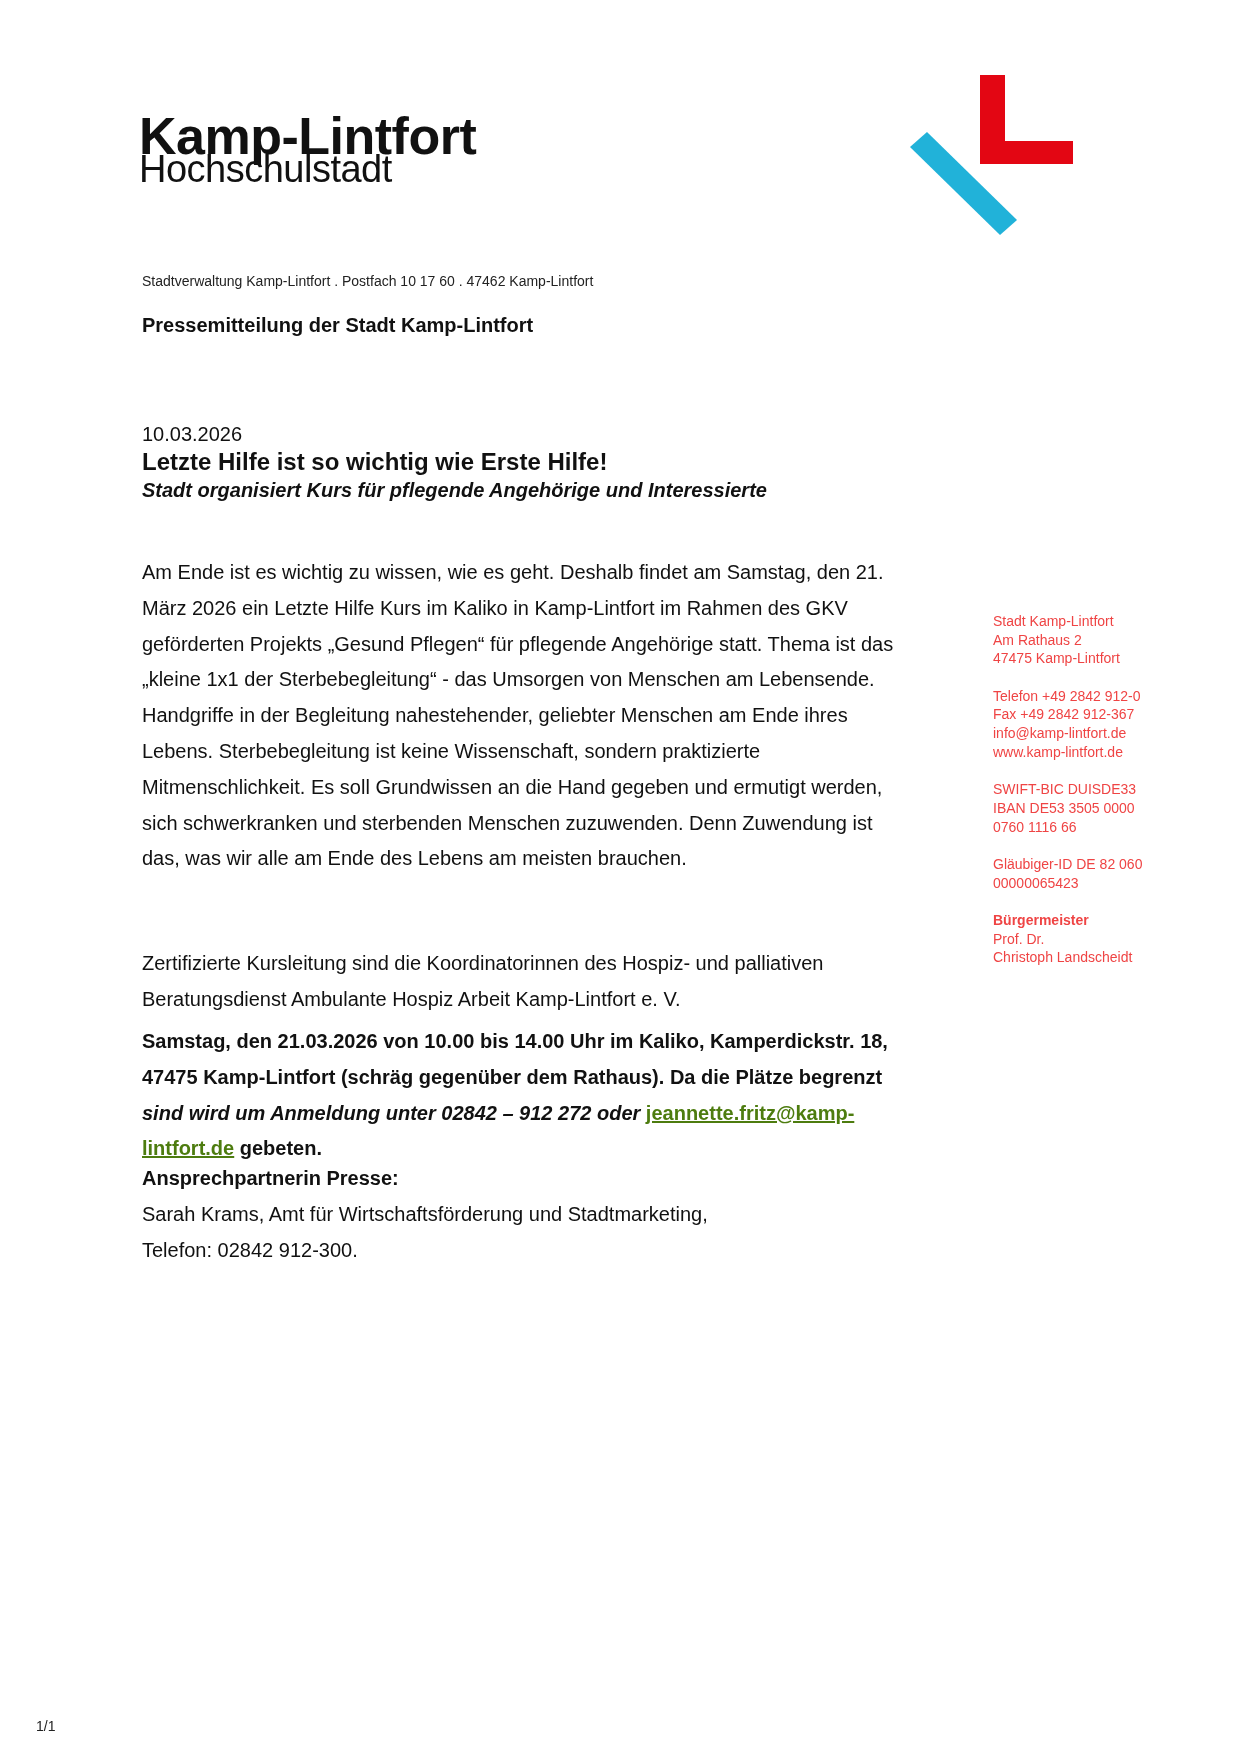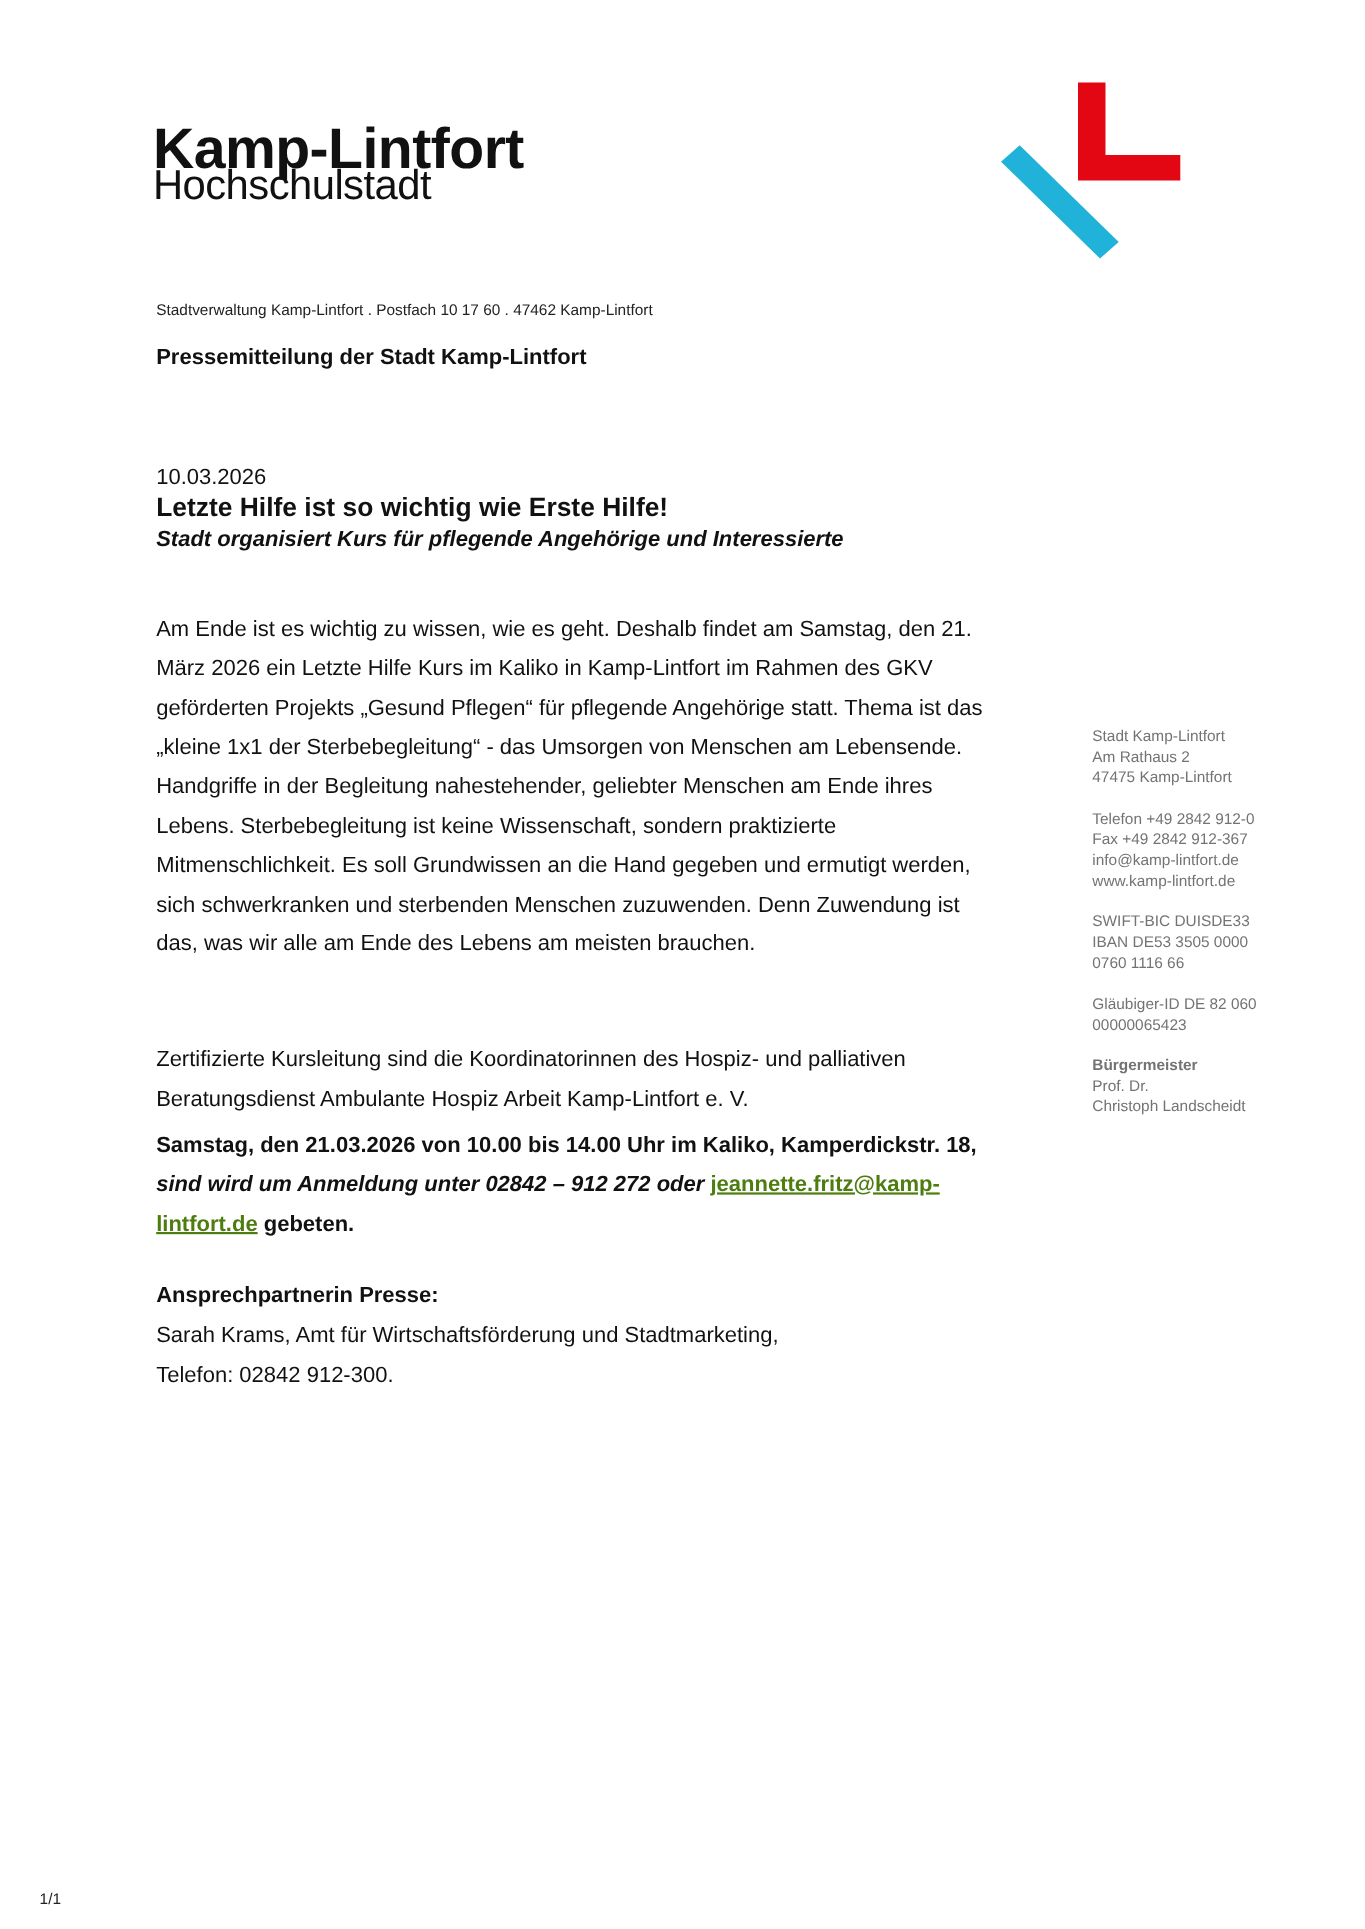--- a/index.html
+++ b/index.html
@@ -11,21 +11,21 @@
   .logo { position: absolute; left: 900px; top: 70px; width: 180px; height: 175px; }
   .sender { left: 142px; top: 272px; font-size: 14px; line-height: 18px; color: #222; }
   .press-title { left: 142px; top: 313px; font-size: 20px; font-weight: 700; line-height: 24px; }
   .date { left: 142px; top: 422px; font-size: 20px; line-height: 24px; }
   .headline { left: 142px; top: 448px; font-size: 24px; font-weight: 700; line-height: 28px; }
   .subtitle { left: 142px; top: 478px; font-size: 20px; font-weight: 700; font-style: italic; line-height: 24px; }
   .body-block { position: absolute; left: 142px; width: 800px; font-size: 20px; line-height: 35.8px; }
   .body-block .line { display: block; white-space: nowrap; }
   .bold { font-weight: 700; }
   .link { color: #4d7c0f; text-decoration: underline; }
-  .sidebar { position: absolute; left: 993px; top: 660px; width: 240px; font-size: 14px; line-height: 18.7px; color: #737373; }
+  .sidebar { position: absolute; left: 993px; top: 612px; width: 240px; font-size: 14px; line-height: 18.7px; color: #ef4444; }
   .sidebar .line { display: block; white-space: nowrap; height: 18.7px; }
   .sidebar .gap { height: 18.7px; }
   .page-number { left: 36px; top: 1694px; font-size: 14px; line-height: 16px; color: #222; margin-top: 24px; }
 </style>
 </head>
 <body>
 
 <div class="abs brand-1">Kamp-Lintfort</div>
 <div class="abs brand-2">Hochschulstadt</div>
 
@@ -55,20 +55,21 @@
   <span class="line">das, was wir alle am Ende des Lebens am meisten brauchen.</span>
 </div>
 
 <div class="body-block" style="top: 946px;">
   <span class="line">Zertifizierte Kursleitung sind die Koordinatorinnen des Hospiz- und palliativen</span>
   <span class="line">Beratungsdienst Ambulante Hospiz Arbeit Kamp-Lintfort e. V.</span>
 </div>
 
 <div class="body-block bold" style="top: 1024px;">
   <span class="line">Samstag, den 21.03.2026 von 10.00 bis 14.00 Uhr im Kaliko, Kamperdickstr. 18,</span>
+  <span class="line">47475 Kamp-Lintfort (schräg gegenüber dem Rathaus). Da die Plätze begrenzt</span>
   <span class="line">
     <span style="white-space: pre; font-style: italic;">sind wird um Anmeldung unter 02842 – 912 272 oder </span><a class="link">jeannette.fritz@kamp-</a>
   </span>
   <span class="line">
     <a class="link">lintfort.de</a><span style="white-space: pre;"> gebeten.</span>
   </span>
 </div>
 
 <div class="body-block" style="top: 1161px;">
   <span class="line bold">Ansprechpartnerin Presse:</span>

